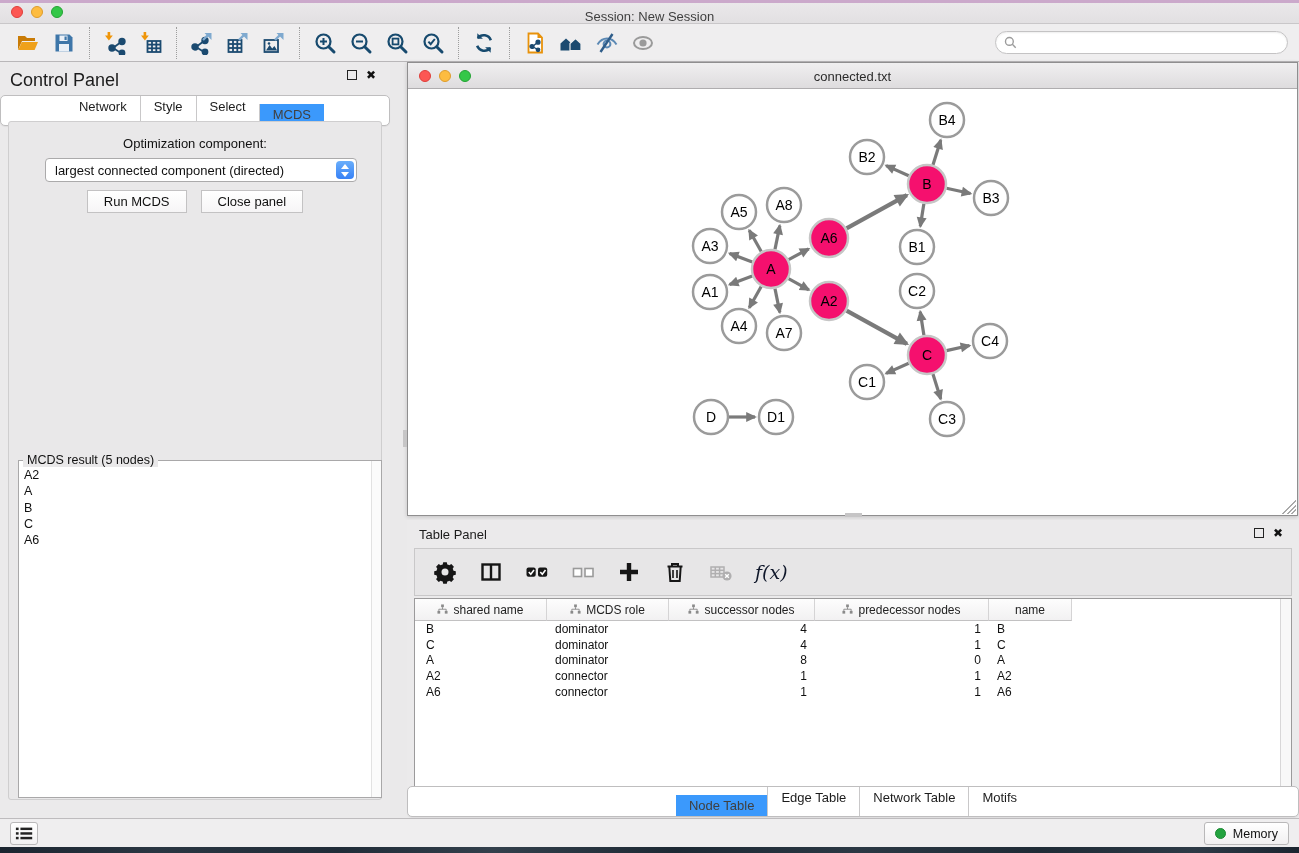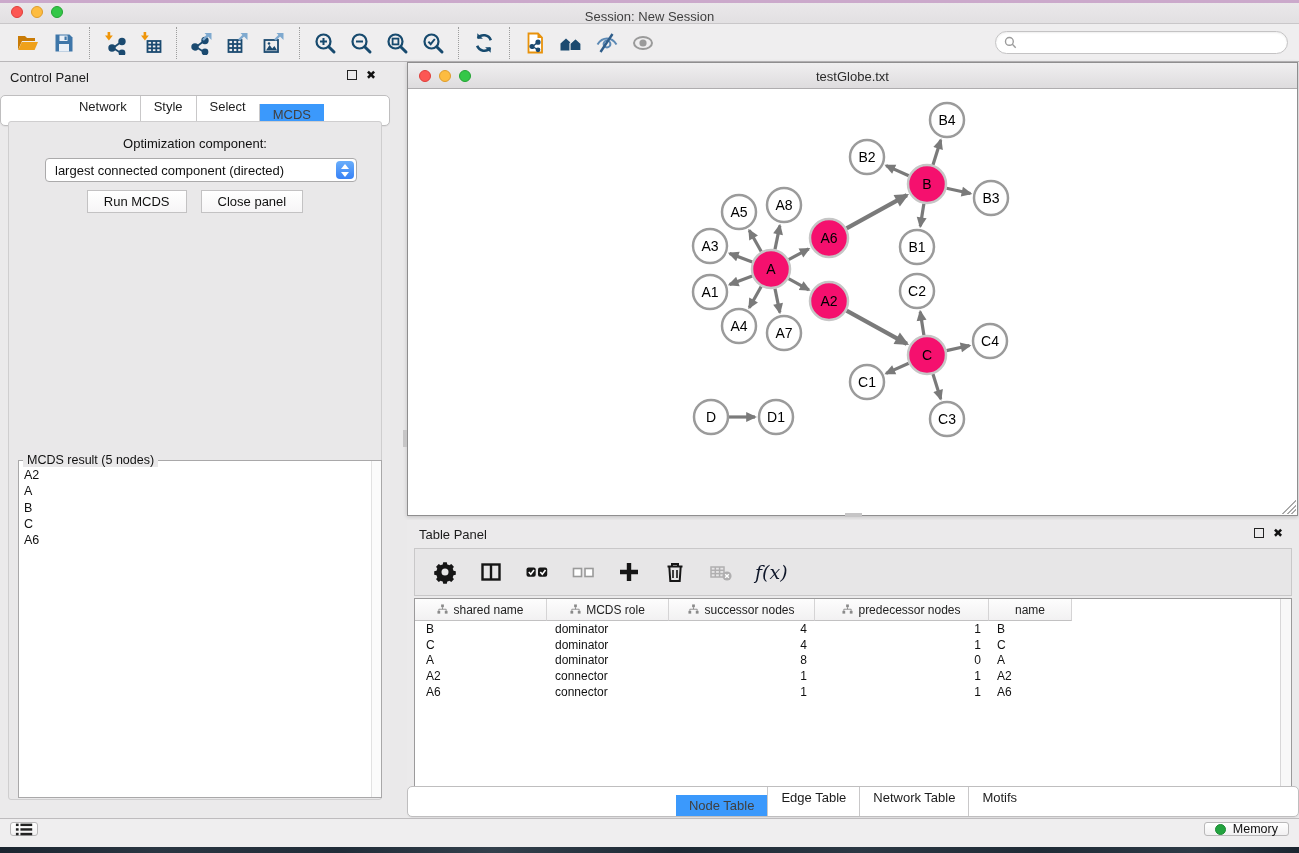--- a/index.html
+++ b/index.html
@@ -24,21 +24,21 @@
   .tb-btn svg { width:24px; height:24px; }
   .tb-sep { width:1px; height:32px; border-left:1px dotted #9D9D9D; margin:0 7px; }
   .search-wrap { position:absolute; right:11px; top:7px; width:293px; height:23px; background:#FFF;
     border:1px solid #C4C3C4; border-radius:12px; display:flex; align-items:center; padding:0 8px;
     box-shadow:inset 0 1px 2px rgba(0,0,0,0.07); }
   .search-wrap input { border:none; outline:none; flex:1; font-size:13px; background:transparent; margin-left:5px; font-family:"Liberation Sans",sans-serif; }
 
   
   .control-panel { position:absolute; left:0; top:62px; width:390px; height:756px; background:#EBEAEB; }
   .cp-header { position:absolute; left:0; top:0; right:0; height:30px; }
-  .cp-header .pane-title { position:absolute; left:10px; top:8px; font-size:13px; color:#1c1c1c; }
+  .cp-header .pane-title { position:absolute; left:10px; top:8px; font-size:18px; color:#1c1c1c; }
   .pane-ctrl { position:absolute; top:7px; display:flex; gap:9px; align-items:center; }
   .float-box { width:10px; height:10px; border:1.6px solid #222; background:transparent; display:inline-block; }
   .close-x { font-family:"DejaVu Sans",sans-serif; font-size:12px; font-weight:bold; color:#111; line-height:12px; }
 
   .segmented { display:inline-flex; background:#FFF; border:1px solid #BFBEBF; border-radius:5px; overflow:hidden;
     box-shadow:0 1px 1px rgba(0,0,0,0.05); }
   .segment { padding:3px 13px; font-size:13px; color:#1c1c1c; border-left:1px solid #C9C8C9; white-space:nowrap; }
   .segment:first-child { border-left:none; }
   .segment.active { background:#3B99FC; color:#404040;margin-top:8px; }
   .cp-tabs { position:absolute; top:33px; left:0; right:0; display:flex; justify-content:center; }
@@ -99,21 +99,21 @@
   .tcell { font-size:12px; color:#111; padding:0 8px; white-space:nowrap; overflow:hidden; }
   .tcell.left { text-align:left; } .tcell.right { text-align:right; }
   .tcell.c1 { padding-left:11px; }
   .table-scroll { position:absolute; right:0; top:0; bottom:0; width:11px; background:#F8F8F8; border-left:1px solid #D8D7D8; }
   .tp-tabs { position:absolute; left:0; right:0; top:266px; display:flex; justify-content:center; }
 
   
   .statusbar { position:absolute; left:0; top:818px; width:1299px; height:29px;
     background:#EFEEEF; border-top:1px solid #BEBCBE; }
   .sb-button { position:absolute; background:linear-gradient(#FFFFFF,#F1F0F1); border:1px solid #B9B8B9; border-radius:3px;
-    height:14px; display:flex; align-items:center; justify-content:center; }
+    height:23px; display:flex; align-items:center; justify-content:center; }
   .sb-list { left:10px; top:3px; width:28px; }
   .sb-memory { right:10px; top:3px; padding:0 10px; gap:7px; font-size:12.5px; color:#111; }
   .mem-dot { width:11px; height:11px; border-radius:50%; background:#23A33F; border:1px solid #1B8A33; }
   .desktop-strip { position:absolute; left:0; top:847px; width:1299px; height:6px;
     background:linear-gradient(90deg,#1B2530,#2A3642 12%,#202C38 26%,#33404C 38%,#1D2934 52%,#2B3844 66%,#1F2B36 80%,#2D3A46 92%,#1B2530); }
 
   svg text { font-family:"Liberation Sans", sans-serif; }
 </style>
 </head>
 <body>
@@ -325,21 +325,21 @@
   </div>
 </div>
 
 <div class="network-window">
   <div class="nw-titlebar">
     <div class="lights" style="top:7px;">
       <span class="light red"></span>
       <span class="light yellow"></span>
       <span class="light green"></span>
     </div>
-    <div class="title">testGlobe.txt</div>
+    <div class="title">connected.txt</div>
   </div>
   <div class="nw-canvas">
     <svg id="graph-svg" width="889" height="426" viewBox="0 0 889 426">
         <defs>
           <marker id="arr" viewBox="0 0 6 6" refX="4.8" refY="3" markerWidth="3.6" markerHeight="3.6" orient="auto">
             <path d="M0.2 0.4 L5.8 3 L0.2 5.6 Z" fill="#7A7A7A"></path>
           </marker>
         </defs>
         <line x1="353.20930486584723" y1="162.56032429229037" x2="341.2802298908604" y2="141.3116594930951" stroke="#7A7A7A" stroke-width="3.2" marker-end="url(#arr)"></line>
         <line x1="366.9811984858021" y1="160.40025360835892" x2="371.8197415899078" y2="136.57973371122313" stroke="#7A7A7A" stroke-width="3.2" marker-end="url(#arr)"></line>

